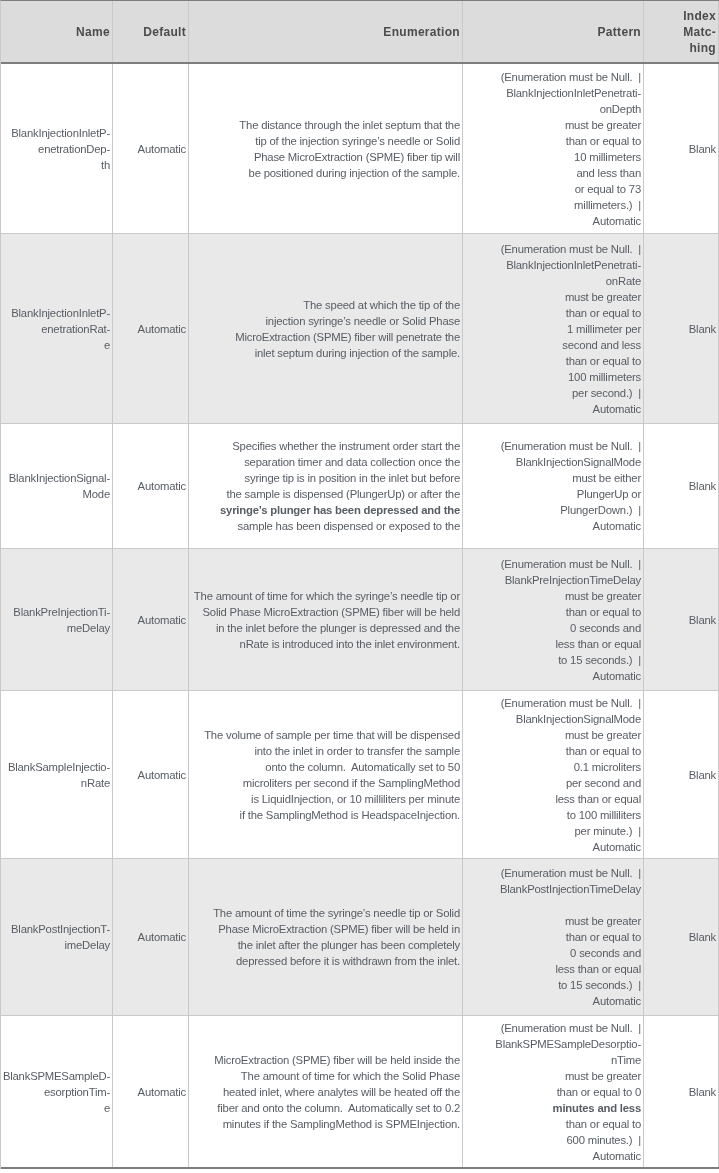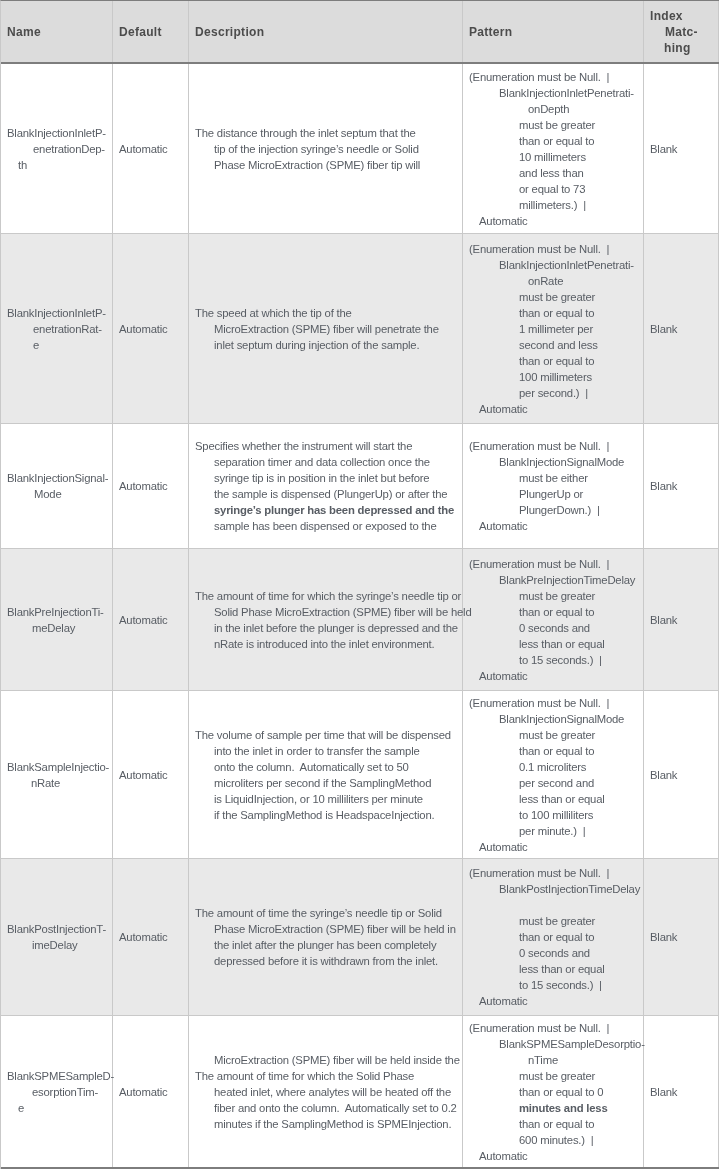--- a/index.html
+++ b/index.html
@@ -20,20 +20,21 @@
     border-left:1px solid var(--grid_border);
     background:var(--page_bg);
   }
   .rule{height:2px;background:var(--heavy_rule);width:100%;}
   .row{display:flex;width:718px;}
   .cell{
     display:flex;flex-direction:column;justify-content:center;
     border-right:1px solid var(--grid_border);
     padding-left:6px;padding-right:2px;
     overflow:visible;
+    align-items:flex-end;
   }
   .col-name{width:112px;}
   .col-default{width:76px;}
   .col-desc{width:274px;}
   .col-pattern{width:181px;}
   .col-index{width:75px;}
   .line{line-height:16px;min-height:16px;white-space:pre;}
   
   .header{
     background:var(--header_bg);
@@ -59,21 +60,21 @@
 
 <div class="table">
   <div class="row header">
     <div class="cell col-name">
       <span class="line">Name</span>
     </div>
     <div class="cell col-default">
       <span class="line">Default</span>
     </div>
     <div class="cell col-desc">
-      <span class="line">Description</span>
+      <span class="line">Enumeration</span>
     </div>
     <div class="cell col-pattern">
       <span class="line">Pattern</span>
     </div>
     <div class="cell col-index">
         <div class="line" style="padding-left: 0px;">Index</div>
         <div class="line" style="padding-left: 15px;">Matc-</div>
         <div class="line" style="padding-left: 14px;">hing</div>
       </div>
   </div>
@@ -85,20 +86,21 @@
           <div class="line" style="padding-left: 26px;">enetrationDep-</div>
           <div class="line" style="padding-left: 11px;">th</div>
         </div>
     <div class="cell col-default">
           <div class="line" style="padding-left: 0px;">Automatic</div>
         </div>
     <div class="cell col-desc">
           <div class="line" style="padding-left: 0px;">The distance through the inlet septum that the</div>
           <div class="line" style="padding-left: 19px;">tip of the injection syringe’s needle or Solid</div>
           <div class="line" style="padding-left: 19px;">Phase MicroExtraction (SPME) fiber tip will</div>
+          <div class="line" style="padding-left: 19px;">be positioned during injection of the sample.</div>
         </div>
     <div class="cell col-pattern">
           <div class="line" style="padding-left: 0px;">(Enumeration must be Null.  |</div>
           <div class="line" style="padding-left: 30px;">BlankInjectionInletPenetrati-</div>
           <div class="line" style="padding-left: 59px;">onDepth</div>
           <div class="line" style="padding-left: 50px;">must be greater</div>
           <div class="line" style="padding-left: 50px;">than or equal to</div>
           <div class="line" style="padding-left: 50px;">10 millimeters</div>
           <div class="line" style="padding-left: 50px;">and less than</div>
           <div class="line" style="padding-left: 50px;">or equal to 73</div>
@@ -113,20 +115,21 @@
     <div class="cell col-name">
           <div class="line" style="padding-left: 0px;">BlankInjectionInletP-</div>
           <div class="line" style="padding-left: 26px;">enetrationRat-</div>
           <div class="line" style="padding-left: 26px;">e</div>
         </div>
     <div class="cell col-default">
           <div class="line" style="padding-left: 0px;">Automatic</div>
         </div>
     <div class="cell col-desc">
           <div class="line" style="padding-left: 0px;">The speed at which the tip of the</div>
+          <div class="line" style="padding-left: 19px;">injection syringe’s needle or Solid Phase</div>
           <div class="line" style="padding-left: 19px;">MicroExtraction (SPME) fiber will penetrate the</div>
           <div class="line" style="padding-left: 19px;">inlet septum during injection of the sample.</div>
         </div>
     <div class="cell col-pattern">
           <div class="line" style="padding-left: 0px;">(Enumeration must be Null.  |</div>
           <div class="line" style="padding-left: 30px;">BlankInjectionInletPenetrati-</div>
           <div class="line" style="padding-left: 59px;">onRate</div>
           <div class="line" style="padding-left: 50px;">must be greater</div>
           <div class="line" style="padding-left: 50px;">than or equal to</div>
           <div class="line" style="padding-left: 50px;">1 millimeter per</div>
@@ -142,21 +145,21 @@
   </div>
       <div class="row">
     <div class="cell col-name">
           <div class="line" style="padding-left: 0px;">BlankInjectionSignal-</div>
           <div class="line" style="padding-left: 27px;">Mode</div>
         </div>
     <div class="cell col-default">
           <div class="line" style="padding-left: 0px;">Automatic</div>
         </div>
     <div class="cell col-desc">
-          <div class="line" style="padding-left: 0px;">Specifies whether the instrument will start the</div>
+          <div class="line" style="padding-left: 0px;">Specifies whether the instrument order start the</div>
           <div class="line" style="padding-left: 19px;">separation timer and data collection once the</div>
           <div class="line" style="padding-left: 19px;">syringe tip is in position in the inlet but before</div>
           <div class="line" style="padding-left: 19px;">the sample is dispensed (PlungerUp) or after the</div>
           <div class="line" style="padding-left: 19px; font-weight: bold;">syringe’s plunger has been depressed and the</div>
           <div class="line" style="padding-left: 19px;">sample has been dispensed or exposed to the</div>
         </div>
     <div class="cell col-pattern">
           <div class="line" style="padding-left: 0px;">(Enumeration must be Null.  |</div>
           <div class="line" style="padding-left: 30px;">BlankInjectionSignalMode</div>
           <div class="line" style="padding-left: 50px;">must be either</div>

